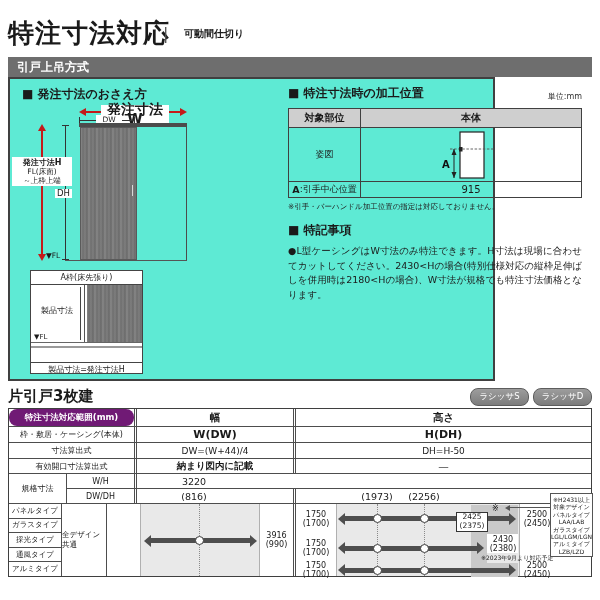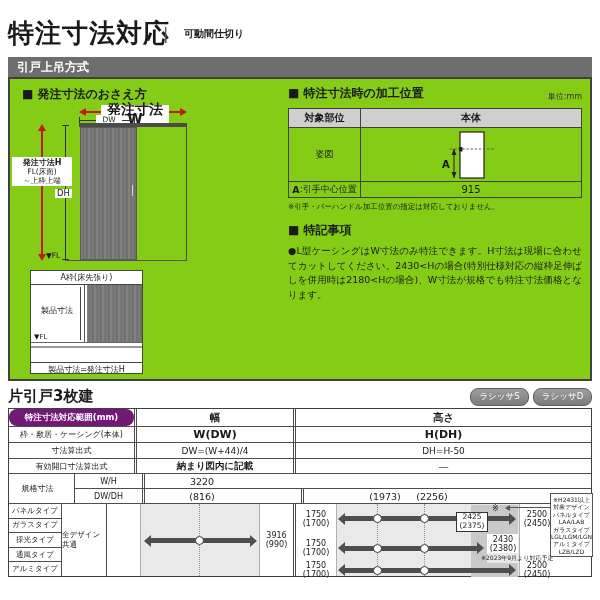--- a/index.html
+++ b/index.html
@@ -10,22 +10,22 @@
   .c{text-align:center;}
 
   
   .hdr-title{left:8px;top:16px;font-size:26px;font-weight:bold;letter-spacing:1px;}
   .hdr-sep{left:163px;top:24px;font-size:16px;color:#555;}
   .hdr-sub{left:184px;top:27px;font-size:10px;font-weight:bold;}
   .graybar{left:8px;top:57px;width:584px;height:20px;background:#6e6e6e;color:#fff;
            font-size:12px;font-weight:bold;line-height:20px;padding-left:9px;box-sizing:border-box;}
 
   
-  .content-box{left:8px;top:77px;width:584px;height:304px;border:2px solid #404040;
-               box-sizing:border-box;background:#84cc16;}
+  .content-box{left:8px;top:77px;width:487px;height:304px;border:2px solid #404040;
+               box-sizing:border-box;background:#5eead4;}
   .sec-title{font-size:12px;font-weight:bold;}
 
   
   .arrow .shaft{position:absolute;background:#c41a1a;}
   .arrow .hl,.arrow .hr,.arrow .hu,.arrow .hd{position:absolute;width:0;height:0;}
   .h-arrow .shaft{left:6px;right:6px;top:2.75px;height:2.5px;}
   .h-arrow .hl{left:0;top:0;border-top:4px solid transparent;border-bottom:4px solid transparent;border-right:7px solid #c41a1a;}
   .h-arrow .hr{right:0;top:0;border-top:4px solid transparent;border-bottom:4px solid transparent;border-left:7px solid #c41a1a;}
   .v-arrow .shaft{top:6px;bottom:6px;left:2.75px;width:2.5px;}
   .v-arrow .hu{top:0;left:0;border-left:4px solid transparent;border-right:4px solid transparent;border-bottom:7px solid #c41a1a;}
@@ -220,21 +220,21 @@
     </div>
 
     <div class="trow bt" style="height:15px;">
       <div class="cell lab-col lab">有効開口寸法算出式</div>
       <div class="cell w-col dbl b" style="font-size:9.5px;">納まり図内に記載</div>
       <div class="cell h-col dbl" style="font-size:9.5px;">―</div>
     </div>
 
     <div class="trow bt" style="height:30px;">
       <div class="cell lab" style="width:57px;">規格寸法</div>
-      <div style="flex:1;display:flex;flex-direction:column;margin-left:8px;">
+      <div style="flex:1;display:flex;flex-direction:column;">
         <div class="trow" style="height:15px;">
           <div class="cell bl lab" style="width:68px;">W/H</div>
           <div class="cell w-col dbl">
             <span class="posval" style="left:57px;">3220</span>
           </div>
         </div>
         <div class="trow bt" style="height:15px;">
           <div class="cell bl lab" style="width:68px;">DW/DH</div>
           <div class="cell w-col dbl">
             <span class="posval" style="left:57px;">(816)</span>

